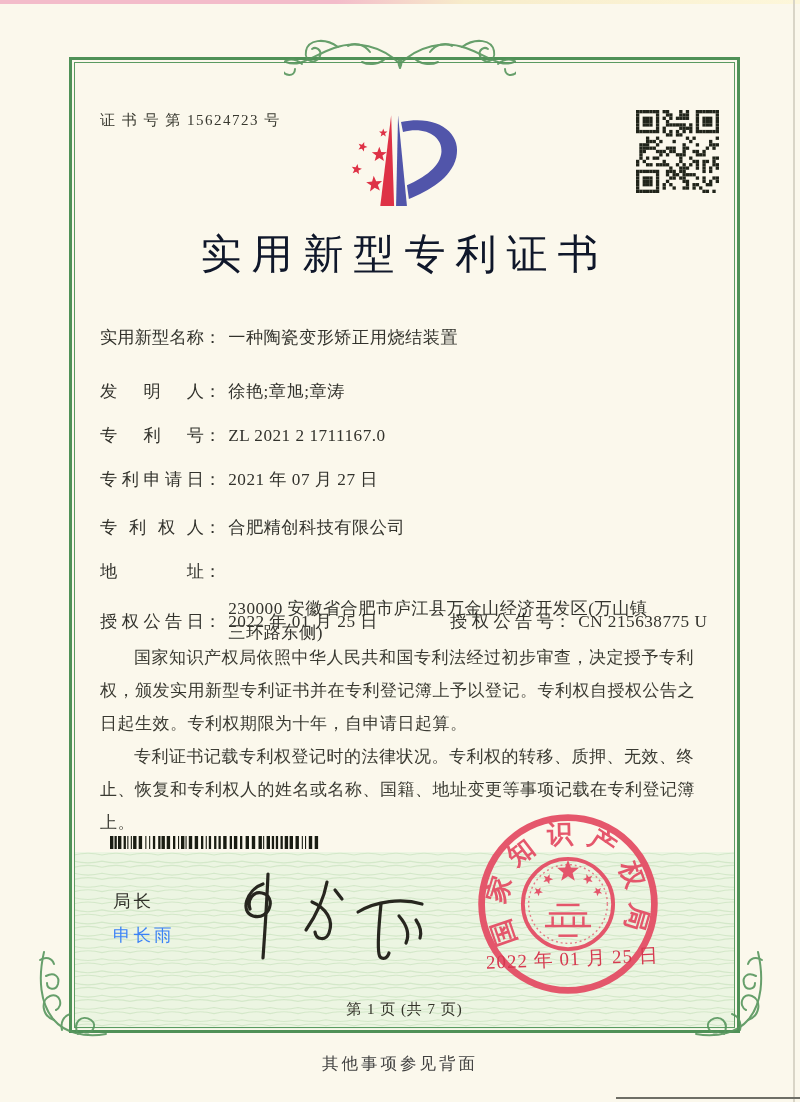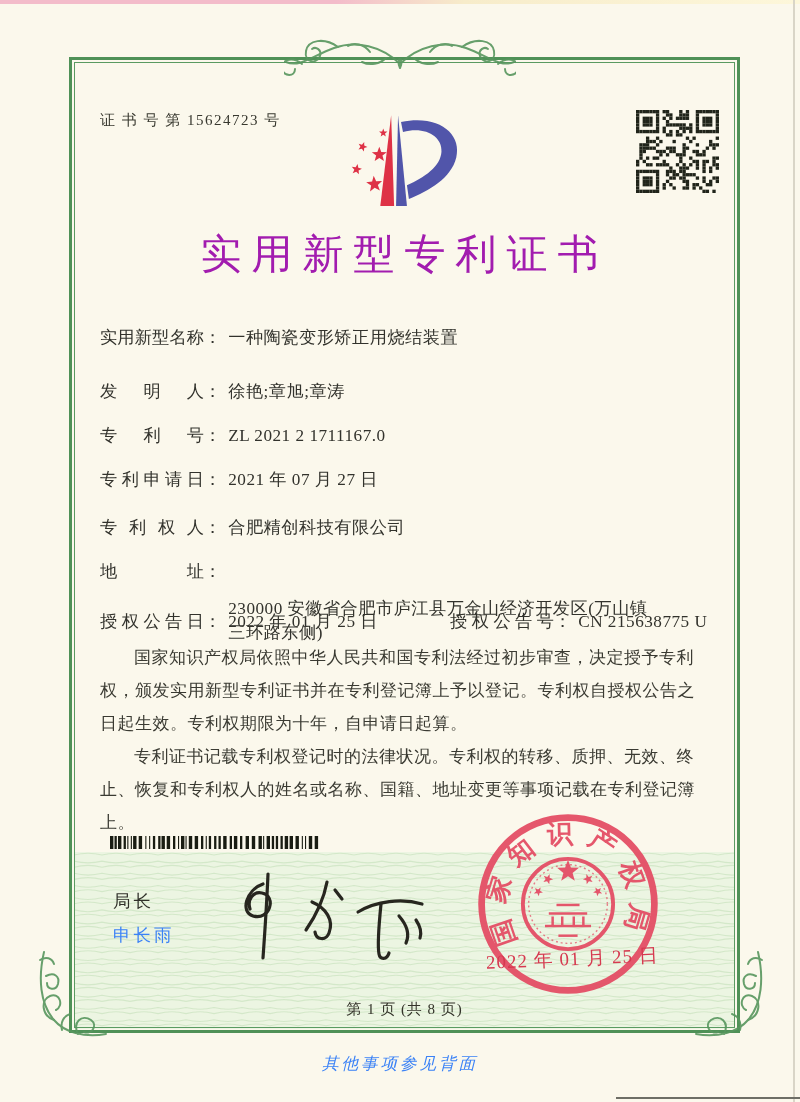--- a/index.html
+++ b/index.html
@@ -21,21 +21,21 @@
 
   .ornament-top{position:absolute;left:284px;top:33px;width:232px;height:54px;z-index:4;}
   .flourish{position:absolute;width:78px;height:94px;z-index:4;}
   .fl-left{left:34px;top:950px;}
   .fl-right{left:690px;top:950px;transform:scaleX(-1);}
 
   .cert-no{position:absolute;left:100px;top:111px;font-size:15px;letter-spacing:1.5px;color:#38382f;z-index:5;}
   .logo{position:absolute;left:328px;top:112px;width:148px;height:104px;z-index:5;}
   .qr{position:absolute;left:636px;top:110px;width:83px;height:83px;z-index:5;}
   .title{position:absolute;left:69px;top:227px;width:671px;text-align:center;
-         font-size:41px;letter-spacing:10px;color:#a21caf;z-index:5;}
+         font-size:41px;letter-spacing:10px;color:#0f172a;z-index:5;}
 
   .row{position:absolute;left:100px;display:flex;align-items:flex-start;
        font-size:17.2px;color:#32322c;z-index:5;line-height:24px;}
   .flabel{display:inline-block;width:104px;text-align:justify;text-align-last:justify;}
   .fcolon{display:inline-block;}
   .fvalue{margin-left:7px;letter-spacing:0.5px;}
   .row-name{top:326px;}      .row-inventor{top:380px;}
   .row-patno{top:424px;}     .row-appdate{top:468px;}
   .row-patentee{top:516px;}  .row-address{top:560px;}
   .row-address .fvalue{width:436px;margin-top:37px;}
@@ -52,21 +52,21 @@
   .signer-name{position:absolute;left:113px;top:923px;font-size:17.5px;letter-spacing:3px;color:#3b82f6;z-index:5;}
   .signature{position:absolute;left:232px;top:870px;width:200px;height:92px;z-index:5;}
 
   .seal{position:absolute;left:472px;top:808px;width:192px;height:192px;z-index:6;opacity:0.93;}
   .seal-date{position:absolute;left:486px;top:946px;width:175px;font-size:19px;color:#d63a50;
              letter-spacing:1px;transform:rotate(-2.5deg);z-index:7;white-space:nowrap;}
 
   .page-info{position:absolute;left:69px;top:1000px;width:671px;text-align:center;
              font-size:15px;color:#333329;letter-spacing:1px;z-index:5;}
   .back-note{position:absolute;left:0;top:1053px;width:800px;text-align:center;
-             font-size:16.5px;color:#3b82f6;letter-spacing:3px;z-index:5;font-style:italic;}
+             font-size:16.5px;color:#404040;letter-spacing:3px;z-index:5;}
 </style>
 </head>
 <body>
 
 <div class="page">
   <div class="paper"></div>
 
   <div class="frame">
     <div class="frame-inner"></div>
   </div>
@@ -564,19 +564,19 @@
         <path d="M84,113 V122"></path>
           <path d="M94,113 V122"></path>
           <path d="M106,113 V122"></path>
           <path d="M116,113 V122"></path>
         <path d="M90,133 H110"></path>
       </g>
     </g>
   </svg>
   <div class="seal-date">2022 年 01 月 25 日</div>
 
-  <div class="page-info">第 1 页 (共 8 页)</div>
+  <div class="page-info">第 1 页 (共 7 页)</div>
   <div class="back-note">其他事项参见背面</div>
 
   <div class="scan-strip-top"></div>
   <div class="scan-edge-right"></div>
   <div class="scan-edge-bottom"></div>
 </div>
 
 </body></html>

